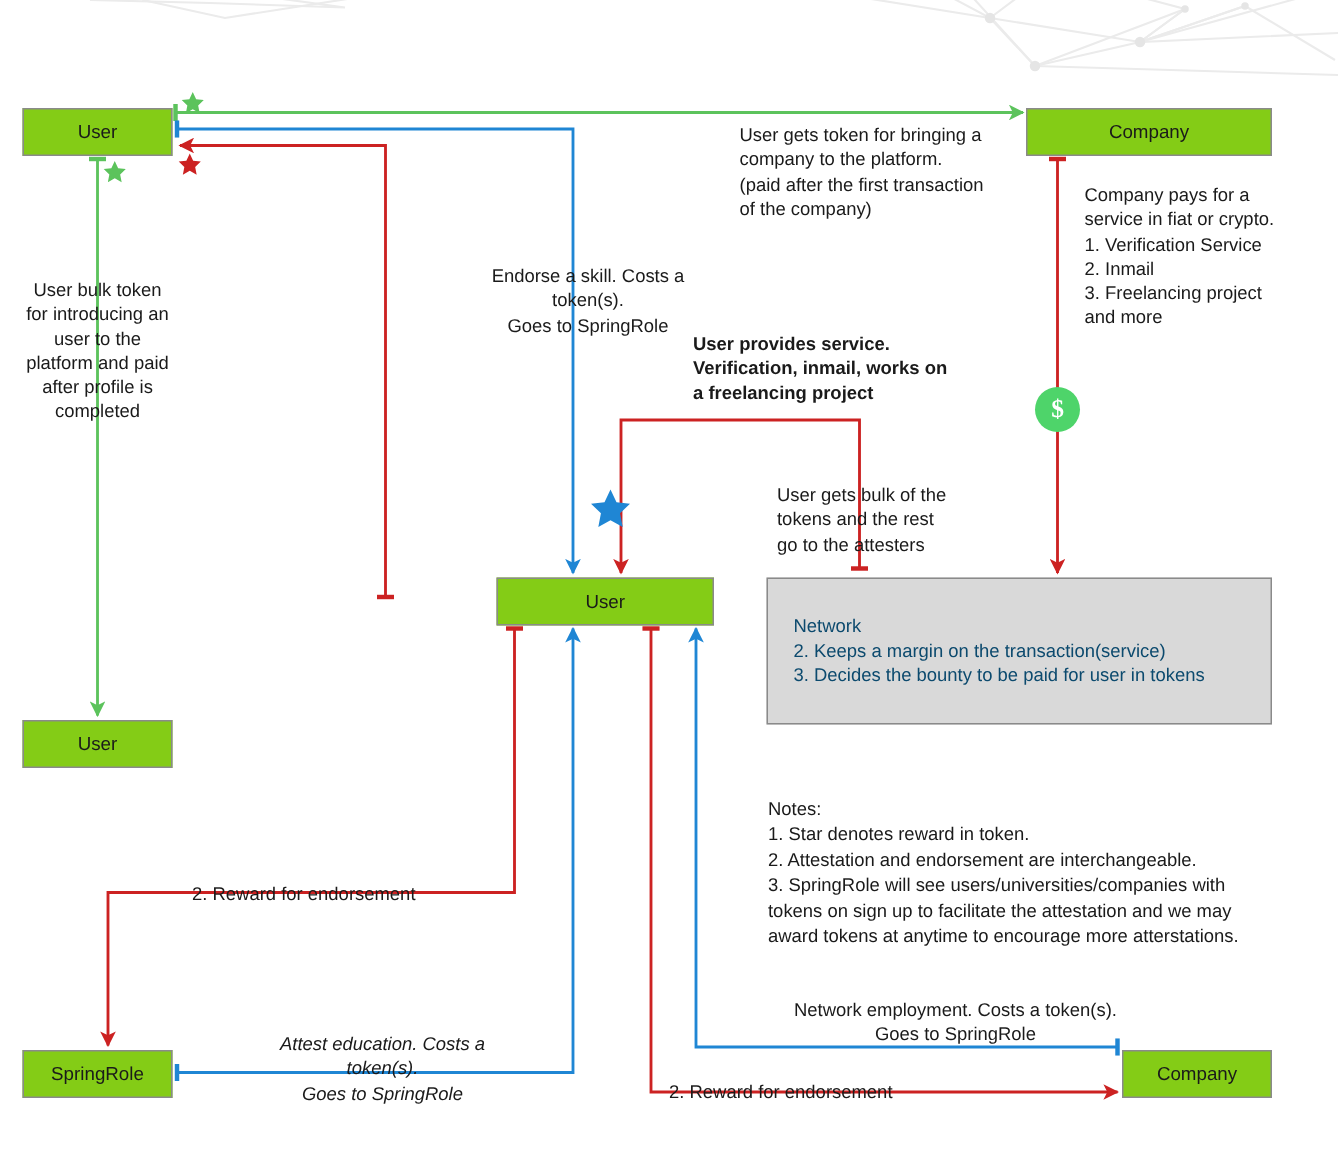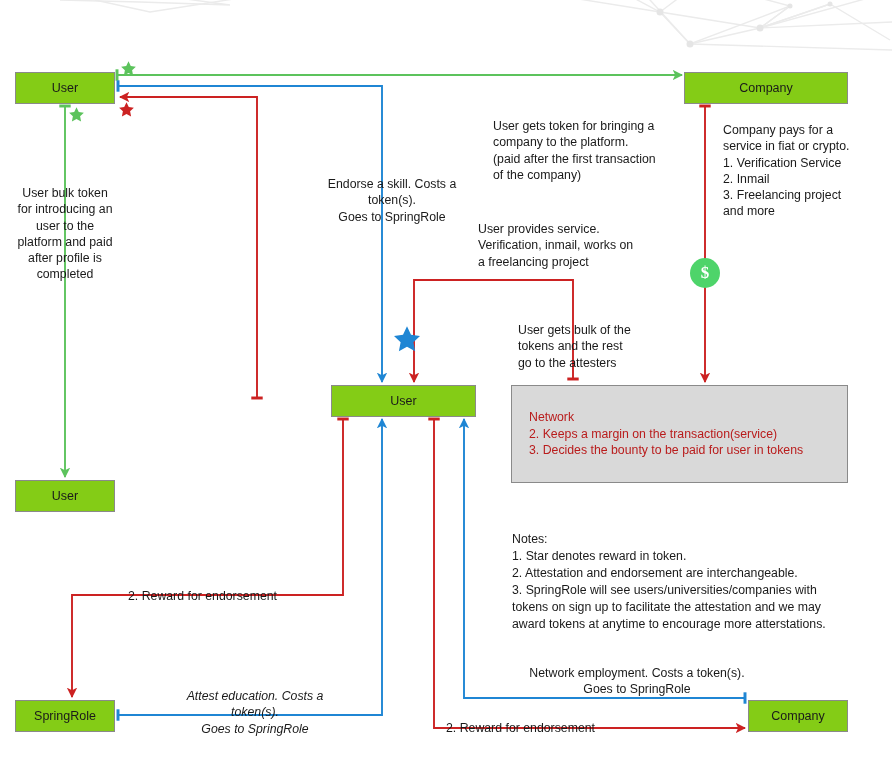--- a/index.html
+++ b/index.html
@@ -36,21 +36,21 @@
     position: absolute;
     background: #d9d9d9;
     border: 1px solid #8a8a8a;
     box-sizing: border-box;
     display: flex;
     flex-direction: column;
     justify-content: center;
     padding-left: 17px;
     font-size: 12.3px;
     line-height: 16.5px;
-    color: #b91c1c;
+    color: #0c4a6e;
   }
   .network-box div { white-space: pre; }
   .lbl {
     position: absolute;
     font-size: 12.3px;
     line-height: 16.3px;
     color: #1a1a1a;
     white-space: pre;
   }
   .lbl.center { text-align: center; }
@@ -188,33 +188,33 @@
 user to the
 platform and paid
 after profile is
 completed</div>
 
 
   <div class="lbl center" style="left:312px; top:176px; width:160px;">Endorse a skill. Costs a
 token(s).
 Goes to SpringRole</div>
 
-  <div class="lbl left" style="left:493px; top:82px; width:210px;margin-top:36px;">User gets token for bringing a
+  <div class="lbl left" style="left:493px; top:82px; width:210px;">User gets token for bringing a
 company to the platform.
 (paid after the first transaction
 of the company)</div>
 
   <div class="lbl left" style="left:723px; top:122px; width:175px;">Company pays for a
 service in fiat or crypto.
 1. Verification Service
 2. Inmail
 3. Freelancing project
 and more</div>
 
-  <div class="lbl left" style="left:478px; top:221px; width:230px;">User provides service.
+  <div class="lbl left" style="left:462px; top:221px; width:230px;font-weight:bold;">User provides service.
 Verification, inmail, works on
 a freelancing project</div>
 
   <div class="lbl left" style="left:518px; top:322px; width:180px;">User gets bulk of the
 tokens and the rest
 go to the attesters</div>
 
   <div class="lbl left" style="left:128px; top:588px; width:180px;">2. Reward for endorsement</div>
 
   <div class="lbl center" style="left:170px; top:688px; width:170px;font-style:italic;">Attest education. Costs a

